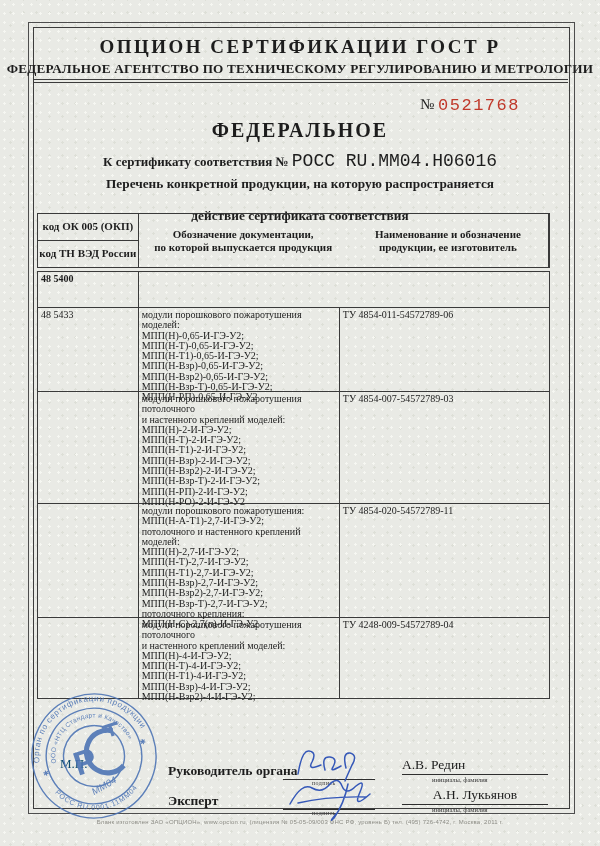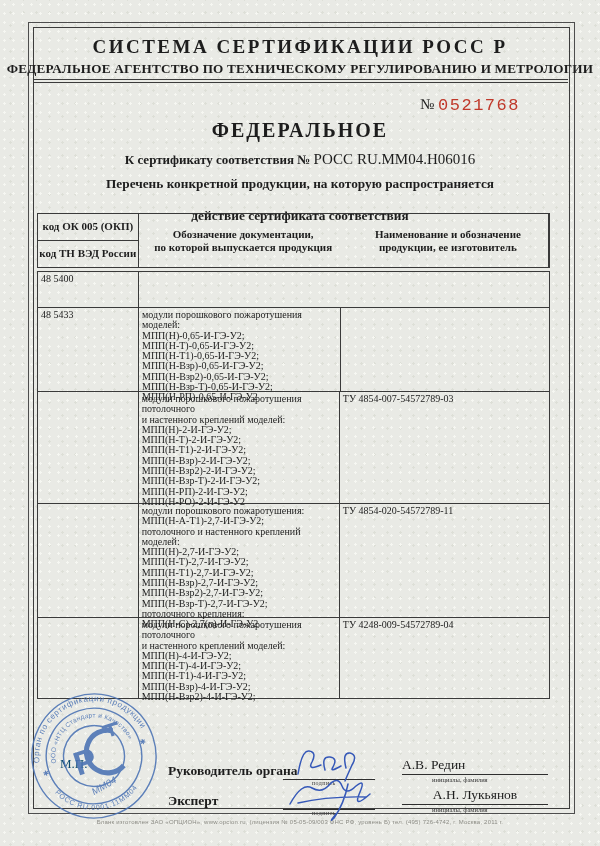--- a/index.html
+++ b/index.html
@@ -21,21 +21,21 @@
   .sys-title{top:36px;font-size:19px;letter-spacing:2.5px;font-weight:bold;}
   .agency{top:61px;font-size:13.2px;font-weight:bold;letter-spacing:0.2px;}
   .hrule{left:33px;top:79px;width:535px;height:2px;border-top:1px solid #3c3c3c;border-bottom:1px solid #3c3c3c;}
   
   .formnum{left:420px;top:96px;font-size:15px;}
   .formnum .digits{font-family:"Liberation Mono",monospace;font-size:17px;letter-spacing:1.5px;vertical-align:-1px;}
   
   .appendix{top:119px;font-size:20px;font-weight:bold;letter-spacing:2px;}
   .certref{top:151px;font-size:13px;}
   .certref .lbl{font-weight:bold;}
-  .certref .val{font-family:Liberation Serif, serif;font-size:15px;}
+  .certref .val{font-family:Liberation Mono, monospace;font-size:18px;}
   .scope1{top:176px;font-size:13.3px;font-weight:bold;}
   .scope2{top:192px;font-size:13.3px;font-weight:bold;margin-top:16px;}
   
   .thead{left:37px;top:213px;width:513px;height:55px;border:1px solid #3a3a3a;display:flex;box-sizing:border-box;background:transparent;}
   .th{box-sizing:border-box;font-size:11px;font-weight:bold;display:flex;align-items:center;justify-content:center;text-align:center;line-height:1.15;}
   .th-col1{width:101px;border-right:1px solid #3a3a3a;flex-direction:column;padding:0;}
   .th-col1 .half{width:100%;height:50%;display:flex;align-items:center;justify-content:center;box-sizing:border-box;text-align:right;}
   .th-col1 .half.top{border-bottom:1px solid #3a3a3a;}
   .th-col2{width:202px;border-right:1px solid #3a3a3a;}
   .th-col3{width:210px;}
@@ -69,21 +69,21 @@
   
   .footer{top:819px;font-size:6px;color:#8b8b84;font-family:"Liberation Sans",sans-serif;letter-spacing:0.2px;}
   .stamp text{font-family:"Liberation Sans",sans-serif;}
 </style>
 </head>
 <body>
 
 <div class="abs frame-outer"></div>
 <div class="abs frame-inner"></div>
 
-<div class="abs center sys-title">СИСТЕМА СЕРТИФИКАЦИИ РОСС Р</div>
+<div class="abs center sys-title">ОПЦИОН СЕРТИФИКАЦИИ ГОСТ Р</div>
 <div class="abs center agency">ФЕДЕРАЛЬНОЕ АГЕНТСТВО ПО ТЕХНИЧЕСКОМУ РЕГУЛИРОВАНИЮ И МЕТРОЛОГИИ</div>
 <div class="abs hrule"></div>
 
 <div class="abs formnum">
   <span>№</span>
   <span class="digits" style="color:#c0392b;">0521768</span>
 </div>
 
 <div class="abs center appendix">ФЕДЕРАЛЬНОЕ</div>
 <div class="abs center certref">
@@ -98,34 +98,35 @@
     <div class="half top">код ОК 005 (ОКП)</div>
     <div class="half">код ТН ВЭД России</div>
   </div>
   <div class="th th-col3 preline">Обозначение документации,
 по которой выпускается продукция</div>
   <div class="th th-col2 preline">Наименование и обозначение
 продукции, ее изготовитель</div>
 </div>
 
 <div class="abs tbody">
-  <div class="trow" style="height:36px;">
+  <div class="trow" style="height:36px;font-weight:bold;">
     <div class="td td-code">48 5400</div>
     <div class="td td-doc"></div>
   </div>
   <div class="trow" style="height:84px;">
     <div class="td td-code">48 5433</div>
     <div class="td td-name preline">модули порошкового пожаротушения моделей:
 МПП(Н)-0,65-И-ГЭ-У2;
 МПП(Н-Т)-0,65-И-ГЭ-У2;
 МПП(Н-Т1)-0,65-И-ГЭ-У2;
 МПП(Н-Взр)-0,65-И-ГЭ-У2;
 МПП(Н-Взр2)-0,65-И-ГЭ-У2;
 МПП(Н-Взр-Т)-0,65-И-ГЭ-У2;
 МПП(Н-РП)-0,65-И-ГЭ-У2</div>
+    <div class="td td-doc">ТУ 4854-011-54572789-06</div>
   </div>
   <div class="trow" style="height:112px;">
     <div class="td td-code"></div>
     <div class="td td-name preline">модули порошкового пожаротушения потолочного
 и настенного креплений моделей:
 МПП(Н)-2-И-ГЭ-У2;
 МПП(Н-Т)-2-И-ГЭ-У2;
 МПП(Н-Т1)-2-И-ГЭ-У2;
 МПП(Н-Взр)-2-И-ГЭ-У2;
 МПП(Н-Взр2)-2-И-ГЭ-У2;

